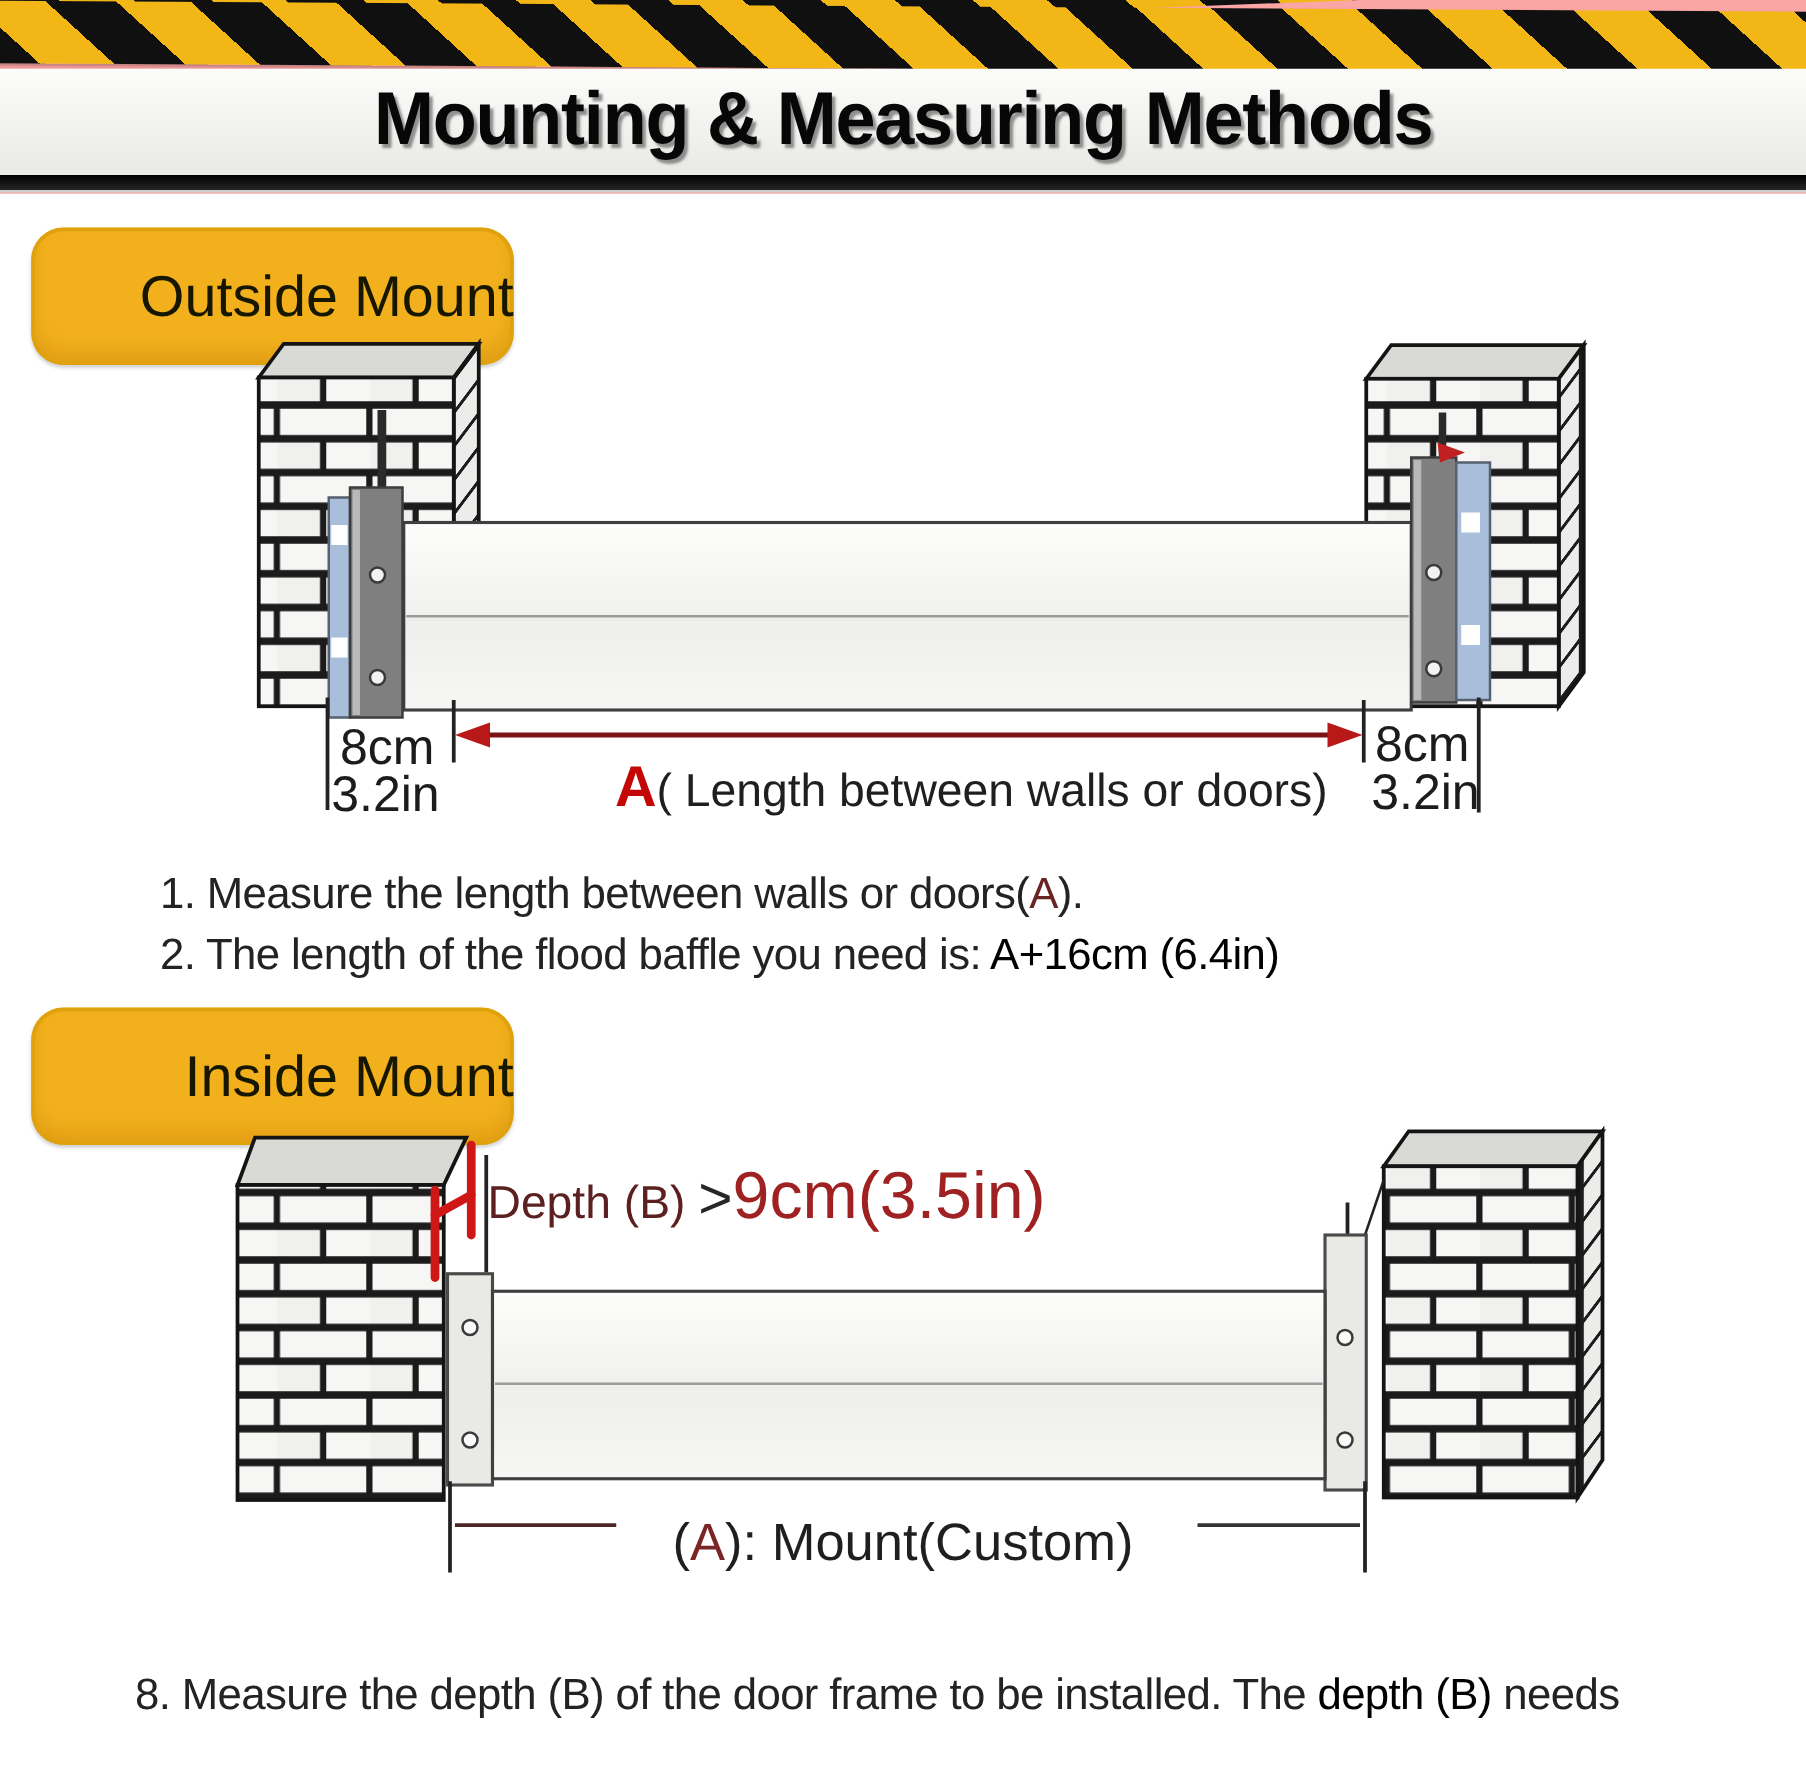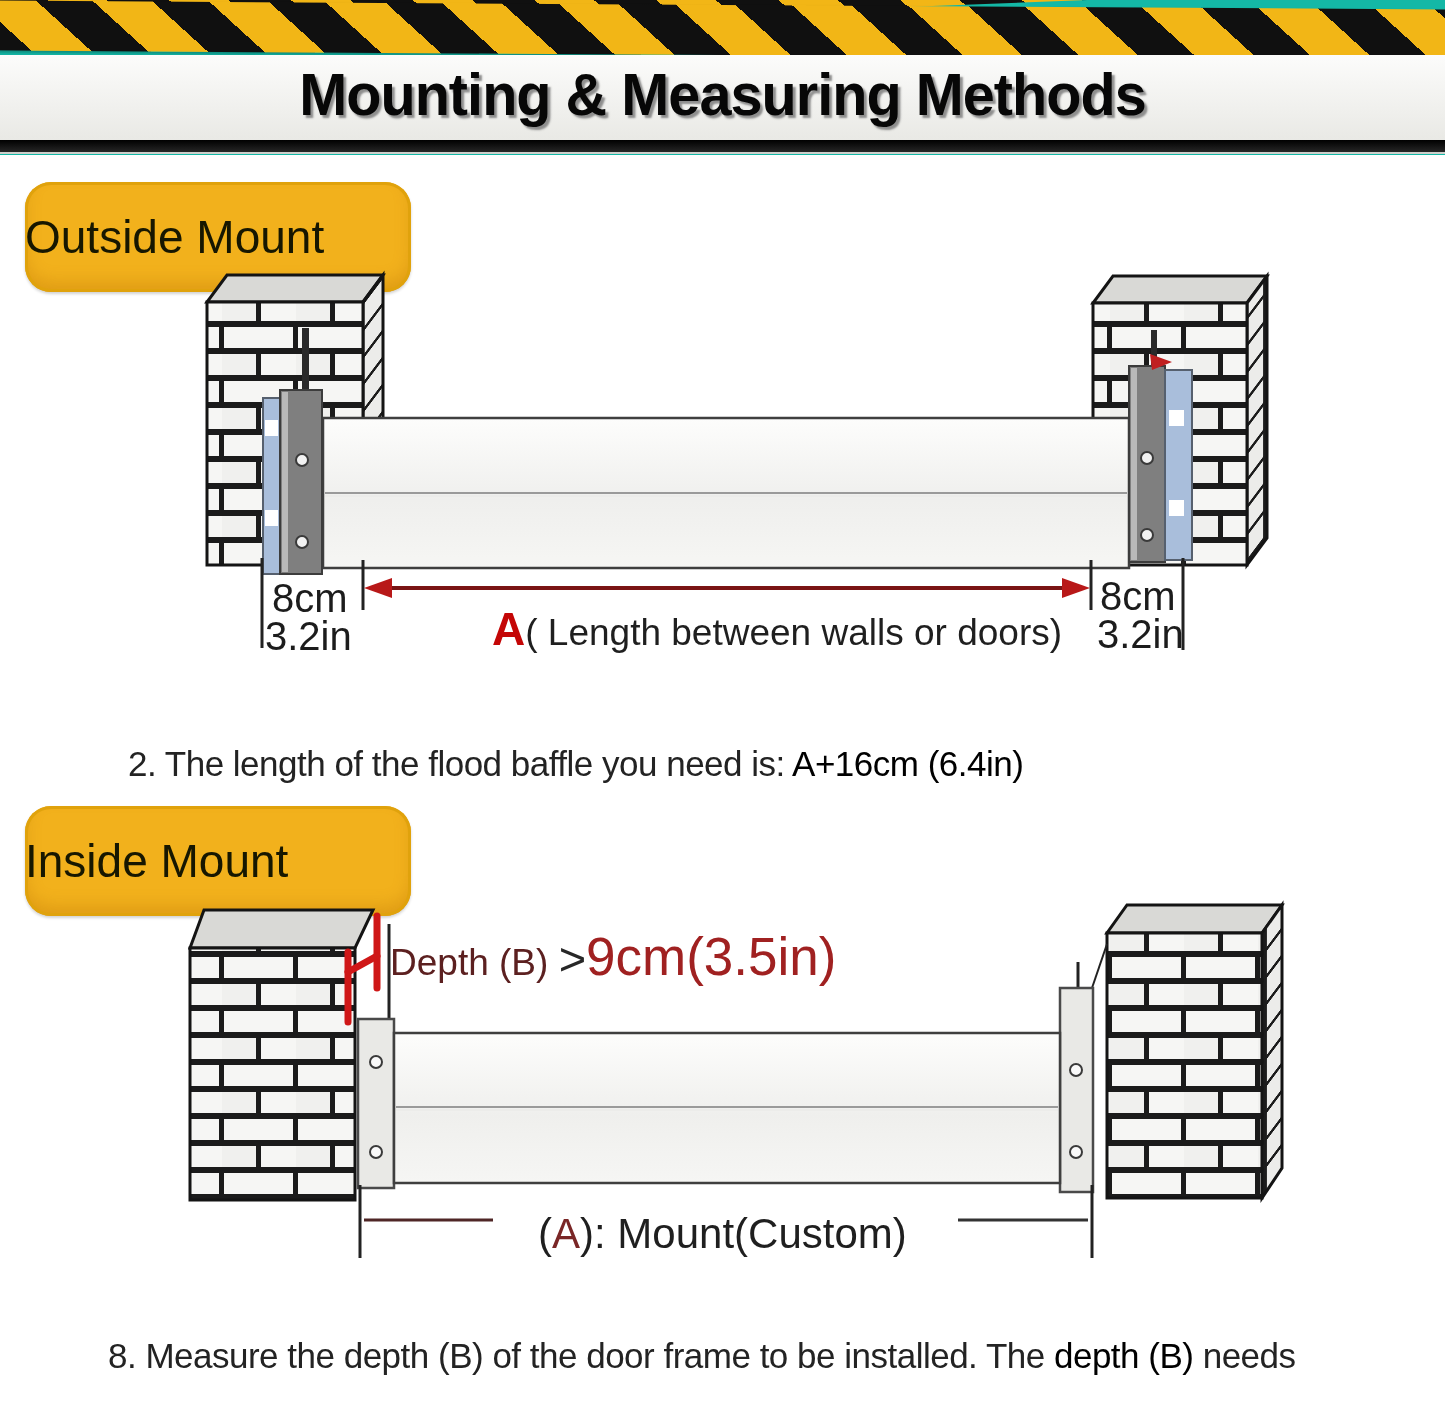--- a/index.html
+++ b/index.html
@@ -1,36 +1,36 @@
 <!DOCTYPE html>
 <html><head>
 <meta charset="utf-8">
 <style>
   html,body{margin:0;padding:0;background:#ffffff;}
   .page{position:relative;width:1445px;height:1421px;background:#fff;overflow:hidden;
         font-family:"Liberation Sans", sans-serif;color:#1d1d1d;}
 
   
-  .header{position:absolute;left:0;top:0;width:100%;height:155px;overflow:hidden;background:#14b8a6;}
+  .header{position:absolute;left:0;top:0;width:100%;height:155px;overflow:hidden;background:#fca5a5;}
   .tape{position:absolute;left:-25px;right:-25px;
         background:repeating-linear-gradient(42deg,#101010 0 38px,#f2b616 38px 78px);}
   .tape-back{top:-30px;height:44px;transform:rotate(-2.2deg);
         background:repeating-linear-gradient(42deg,#f2b616 0 38px,#101010 38px 78px);}
   .tape-main{top:5px;height:50px;transform:rotate(0.35deg);box-shadow:0 2px 3px rgba(0,0,0,.25);}
   .title-band{position:absolute;left:0;top:55px;width:100%;height:85px;
         background:linear-gradient(#fcfcfb,#e9e9e5);}
   .page-title{position:absolute;left:0;right:0;top:60px;text-align:center;
         font-size:60px;font-weight:bold;letter-spacing:-1px;color:#070707;
         transform:scaleX(0.96);text-shadow:3px 3px 2px rgba(125,125,125,.85);white-space:nowrap;}
   .header-bar{position:absolute;left:0;top:140px;width:100%;height:12px;
         background:linear-gradient(#000,#262626);border-bottom:2px solid #cfcfcb;}
 
   
   .pill{position:absolute;left:25px;width:386px;height:110px;border-radius:26px;
-        background:#f2b11c;display:flex;align-items:center;justify-content:flex-start;
+        background:#f2b11c;display:flex;align-items:center;justify-content:flex-end;
         font-size:46px;color:#171700;
         box-shadow:inset 0 0 0 3px #e0a20c, inset 0 -10px 16px rgba(175,105,0,.28), 0 2px 3px rgba(0,0,0,.18);}
   .pill-outside{top:182px;}
   .pill-inside{top:806px;}
 
   .dsvg{position:absolute;left:0;}
 
   
   .t{position:absolute;white-space:nowrap;}
   .meas{font-size:40px;color:#1c1c1c;}
@@ -138,20 +138,23 @@
   </svg>
 
   <div class="t meas" style="left:272px;top:576px">8cm</div>
   <div class="t meas" style="left:265px;top:614px">3.2in</div>
   <div class="t meas" style="left:1100px;top:574px">8cm</div>
   <div class="t meas" style="left:1097px;top:612px">3.2in</div>
   <div class="t alabel" style="left:492px;top:602px">
     <span class="bigA">A</span><span>( Length between walls or doors)</span>
   </div>
 
+  <div class="t instr" style="left:128px;top:695px">
+    <span>1. Measure the length between walls or doors(</span><span class="hl-soft">A</span><span>).</span>
+  </div>
   <div class="t instr" style="left:128px;top:744px">
     <span>2. The length of the flood baffle you need is: </span><span class="hl-red">A+16cm (6.4in)</span><span></span>
   </div>
 
   <div class="pill pill-inside">
     <span>Inside Mount</span>
   </div>
 
   <svg class="dsvg" style="top:900px" width="1445" height="400" viewBox="0 0 1445 400">
 

